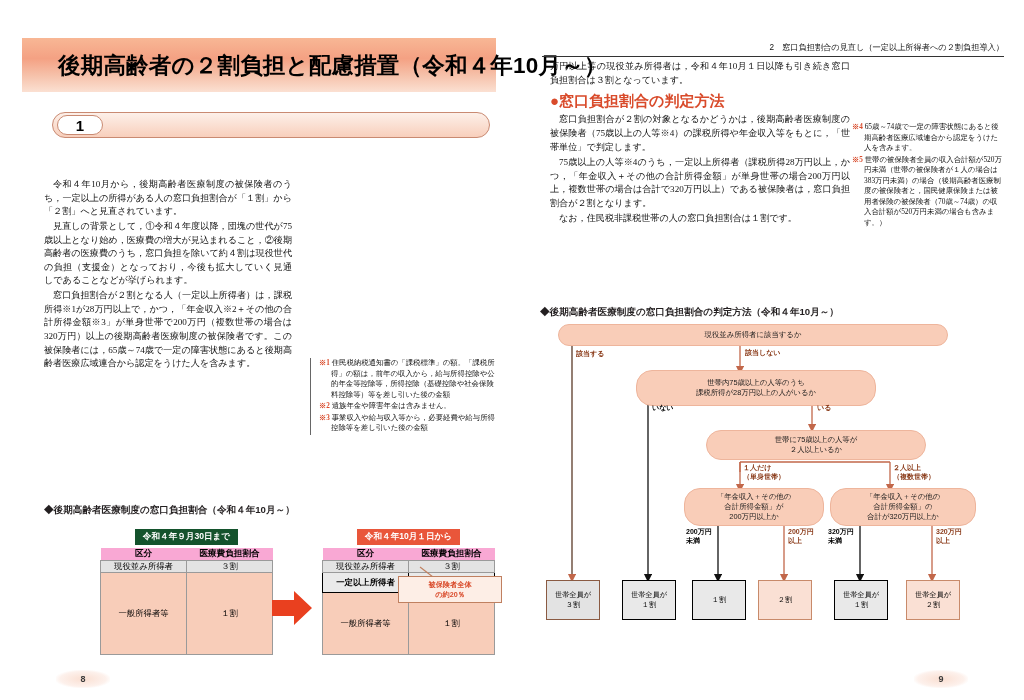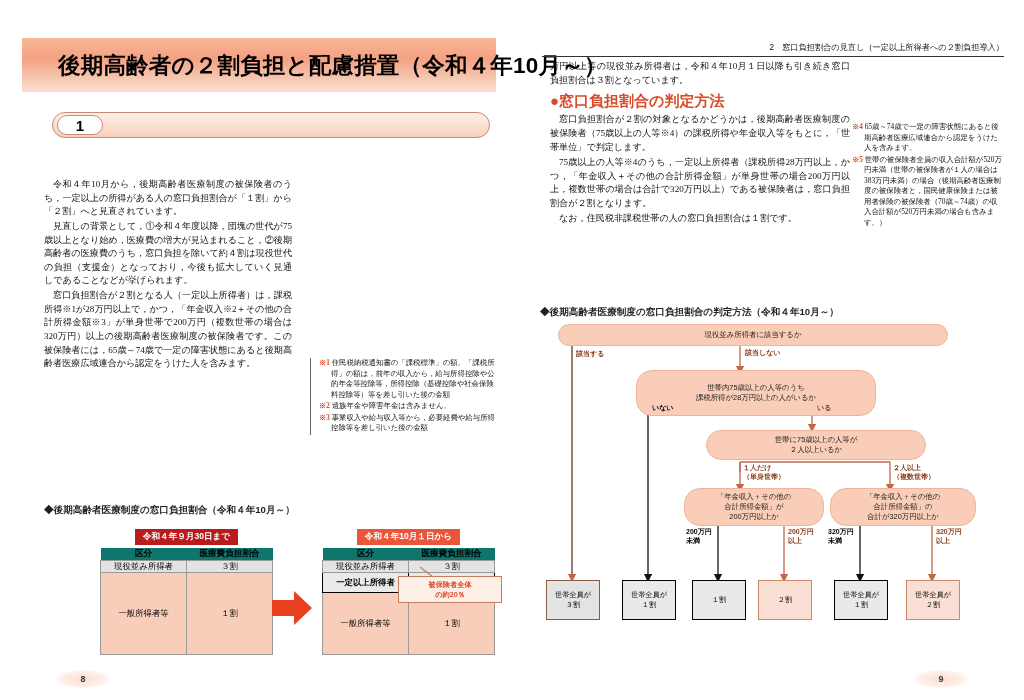--- a/index.html
+++ b/index.html
@@ -76,29 +76,29 @@
   .fig-title {
     font-family:"Liberation Sans", sans-serif; font-weight:bold;
     font-size: 9.6px; color:#231f20;
   }
 
   .tbl-wrap { position:absolute; left: 44px; top: 504px; width: 456px; }
   .tbl-banner {
     display:inline-block; color:#fff; font-family:"Liberation Sans", sans-serif;
     font-weight:bold; font-size: 8.6px; padding: 2px 8px; white-space: nowrap;
   }
-  .tbl-banner.pale { background:#b91c1c; }
+  .tbl-banner.pale { background:#14532d; }
   .tbl-banner.deep { background:#e9563a; }
   table.cmp { border-collapse: collapse; table-layout: fixed; }
   table.cmp td, table.cmp th {
     border: 1px solid #9a9a9a; text-align: center; vertical-align: middle;
     font-family:"Liberation Sans", sans-serif; font-size: 8.4px; color:#000;
     font-weight: normal;
   }
-  table.cmp .hdr { border: none; border-bottom: none; font-weight: bold; font-size: 8.6px; background:#0f766e; }
+  table.cmp .hdr { border: none; border-bottom: none; font-weight: bold; font-size: 8.6px; background:#f9a8d4; }
   table.cmp .gray { background:#e3e3e3; }
   table.cmp .peach { background:#f8cdb9; }
   table.cmp .hilite { border: 1.8px solid #000; background:#eaeaea; font-weight:bold; }
   .callout {
     position:absolute; left: 398px; top: 576px; width: 104px;
     border:1.2px solid #c08060; background:#fdeee6;
     padding: 3px 2px; text-align:center;
     font-family:"Liberation Sans", sans-serif; font-size:7.2px;
     font-weight:bold; color:#d94b2b; line-height:1.35; z-index: 5;
   }
@@ -318,21 +318,21 @@
         <polyline points="320,202 320,252" stroke="#111" stroke-width="1.3" fill="none"></polyline>
         <line x1="320" y1="252" x2="320" y2="256" stroke="#111" stroke-width="1.3" marker-end="url(#arrK)"></line>
         <polyline points="392,202 392,252" stroke="#c2674a" stroke-width="1.3" fill="none"></polyline>
         <line x1="392" y1="252" x2="392" y2="256" stroke="#c2674a" stroke-width="1.3" marker-end="url(#arrP)"></line>
       </svg>
 
       <div class="fnode" style="left:18px; top:2px; width:390px; height:22px;">
         <span>現役並み所得者に該当するか</span>
       </div>
 
-      <div class="fnode" style="left:96px; top:48px; width:240px; height:46px; white-space:pre-line;">
+      <div class="fnode" style="left:96px; top:48px; width:240px; height:36px; white-space:pre-line;">
         <span>世帯内75歳以上の人等のうち
 課税所得が28万円以上の人がいるか</span>
       </div>
 
       <div class="fnode" style="left:166px; top:108px; width:220px; height:30px; white-space:pre-line;">
         <span>世帯に75歳以上の人等が
 ２人以上いるか</span>
       </div>
 
       <div class="fnode" style="left:144px; top:166px; width:140px; height:38px; white-space:pre-line;">

